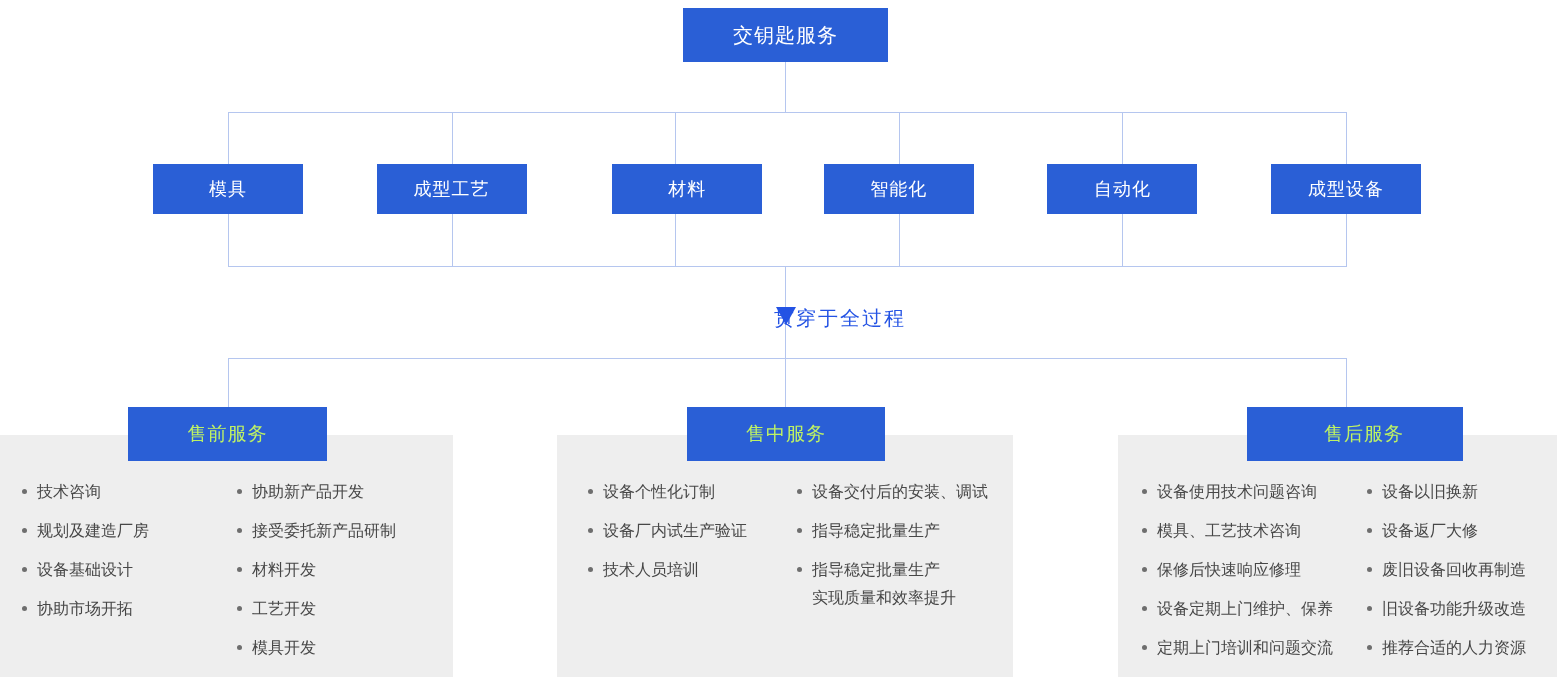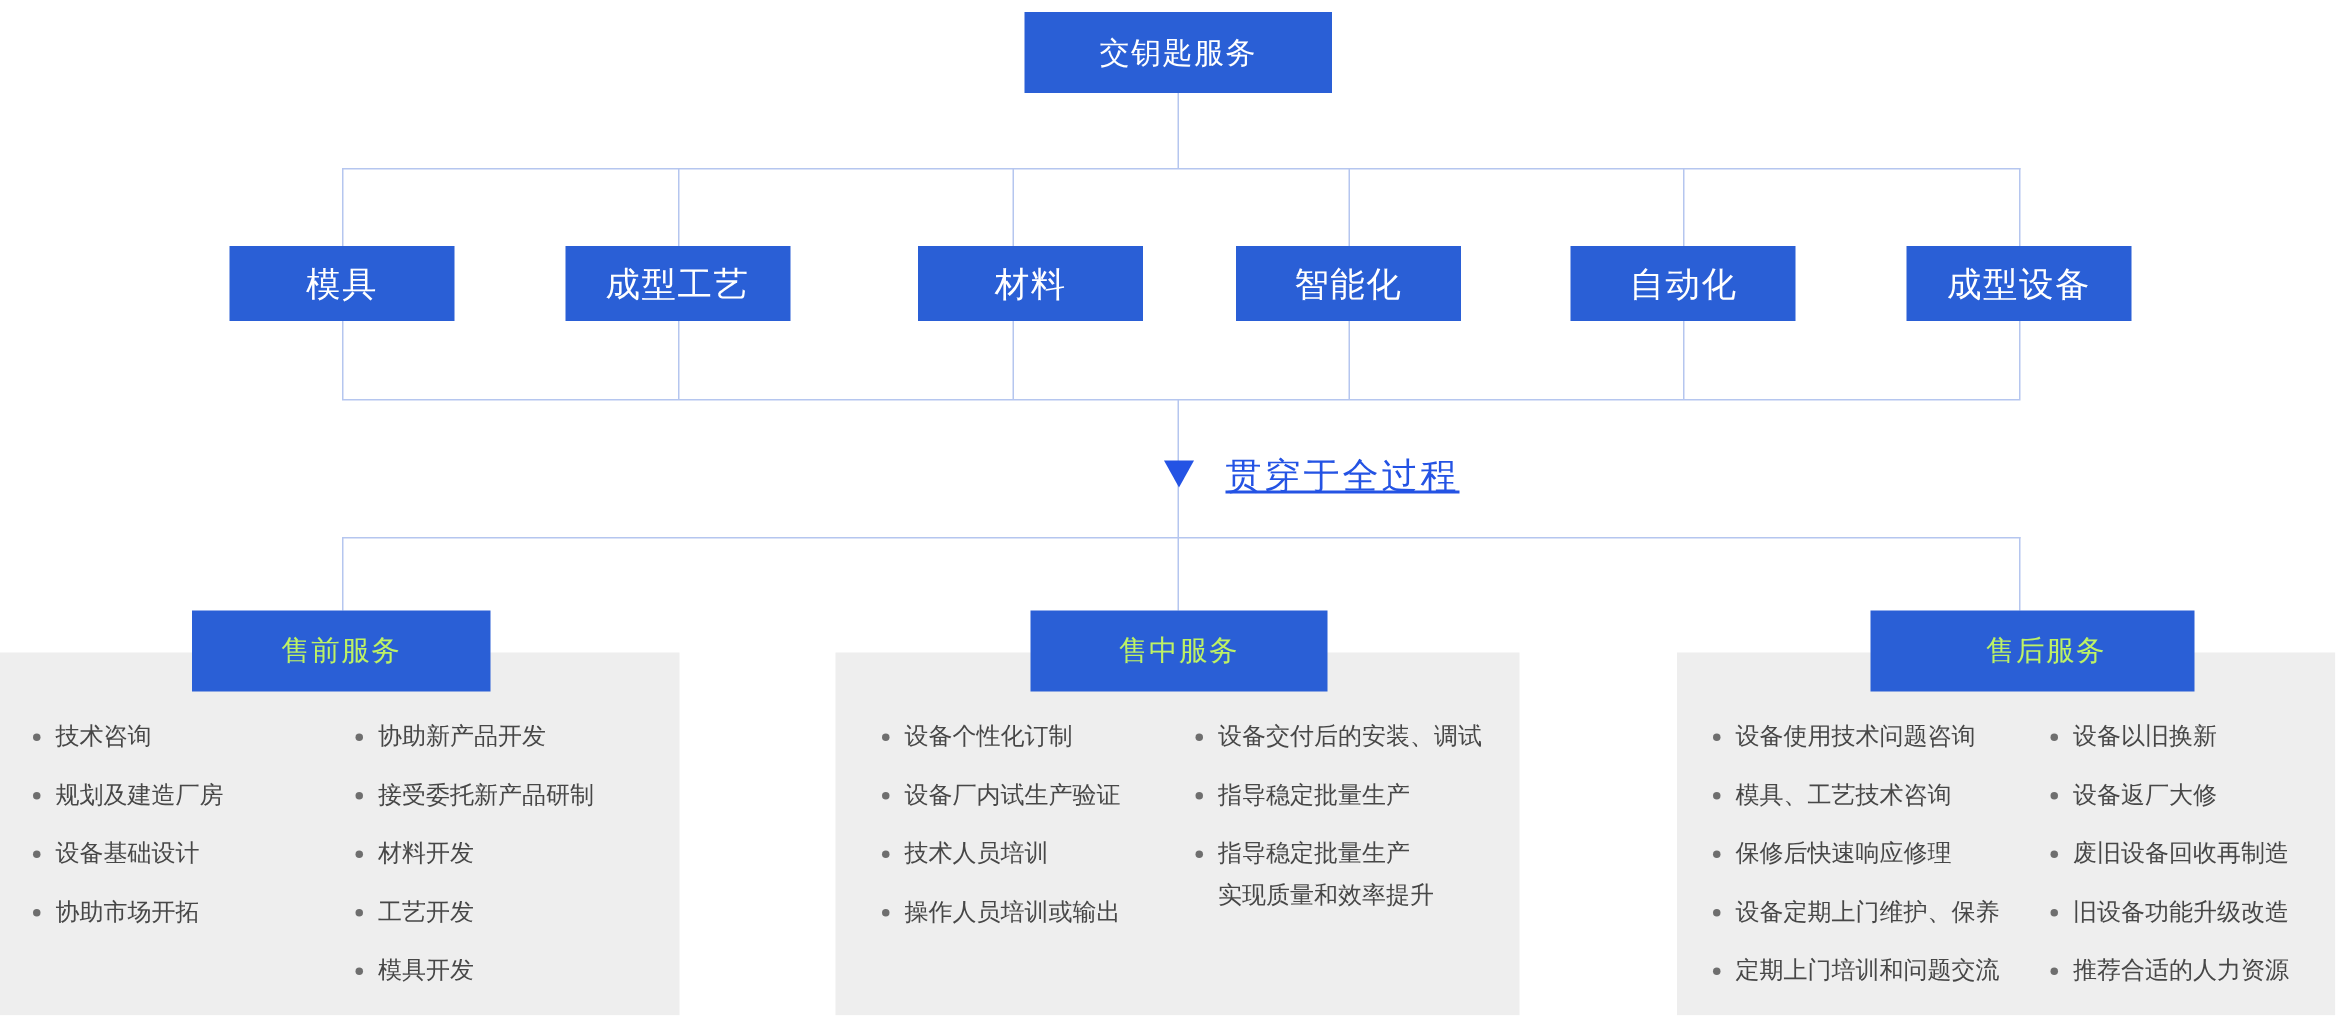--- a/index.html
+++ b/index.html
@@ -14,29 +14,29 @@
   .canvas{
     position:relative;width:1557px;height:677px;background:#fff;overflow:hidden;
     font-family:"Liberation Sans","DejaVu Sans",sans-serif;
   }
   .line{position:absolute;background:var(--line-blue);}
   .node{
     position:absolute;display:flex;align-items:center;justify-content:center;
     background:var(--node-blue);color:#fff;letter-spacing:1px;
   }
   .root-node{left:683px;top:8px;width:205px;height:54px;font-size:20px;font-weight:500;}
-  .branch-node{top:164px;width:150px;height:50px;font-size:23px;font-weight:500;}
+  .branch-node{top:164px;width:150px;height:50px;font-size:18px;font-weight:500;}
   .arrow-down{
     position:absolute;left:776px;top:307px;width:0;height:0;
     border-left:10px solid transparent;border-right:10px solid transparent;
     border-top:18px solid var(--accent-blue);
   }
   .process-label{
-    position:absolute;left:817px;top:305px;font-size:24px;line-height:26px;
-    color:var(--accent-blue);font-weight:500;letter-spacing:2px;text-decoration:underline;
+    position:absolute;left:774px;top:305px;font-size:20px;line-height:26px;
+    color:var(--accent-blue);font-weight:500;letter-spacing:2px;
   }
   .section-title{
     position:absolute;top:407px;height:54px;z-index:2;
     display:flex;align-items:center;justify-content:center;
     background:var(--node-blue);color:#bef264;font-size:19px;font-weight:500;letter-spacing:1px;
   }
   .t0{left:128px;width:199px;}
   .t1{left:687px;width:198px;}
   .t2{left:1247px;width:198px;padding-left:18px;}
   .panel{
@@ -133,23 +133,20 @@
         <ul class="col col1">
           <li class="item">
             <div>设备个性化订制</div>
           </li>
           <li class="item">
             <div>设备厂内试生产验证</div>
           </li>
           <li class="item">
             <div>技术人员培训</div>
           </li>
-          <li class="item">
-            <div>操作人员培训或输出</div>
-          </li>
         </ul>
         <ul class="col col2">
           <li class="item">
             <div>设备交付后的安装、调试</div>
           </li>
           <li class="item">
             <div>指导稳定批量生产</div>
           </li>
           <li class="item">
             <div>指导稳定批量生产</div>

